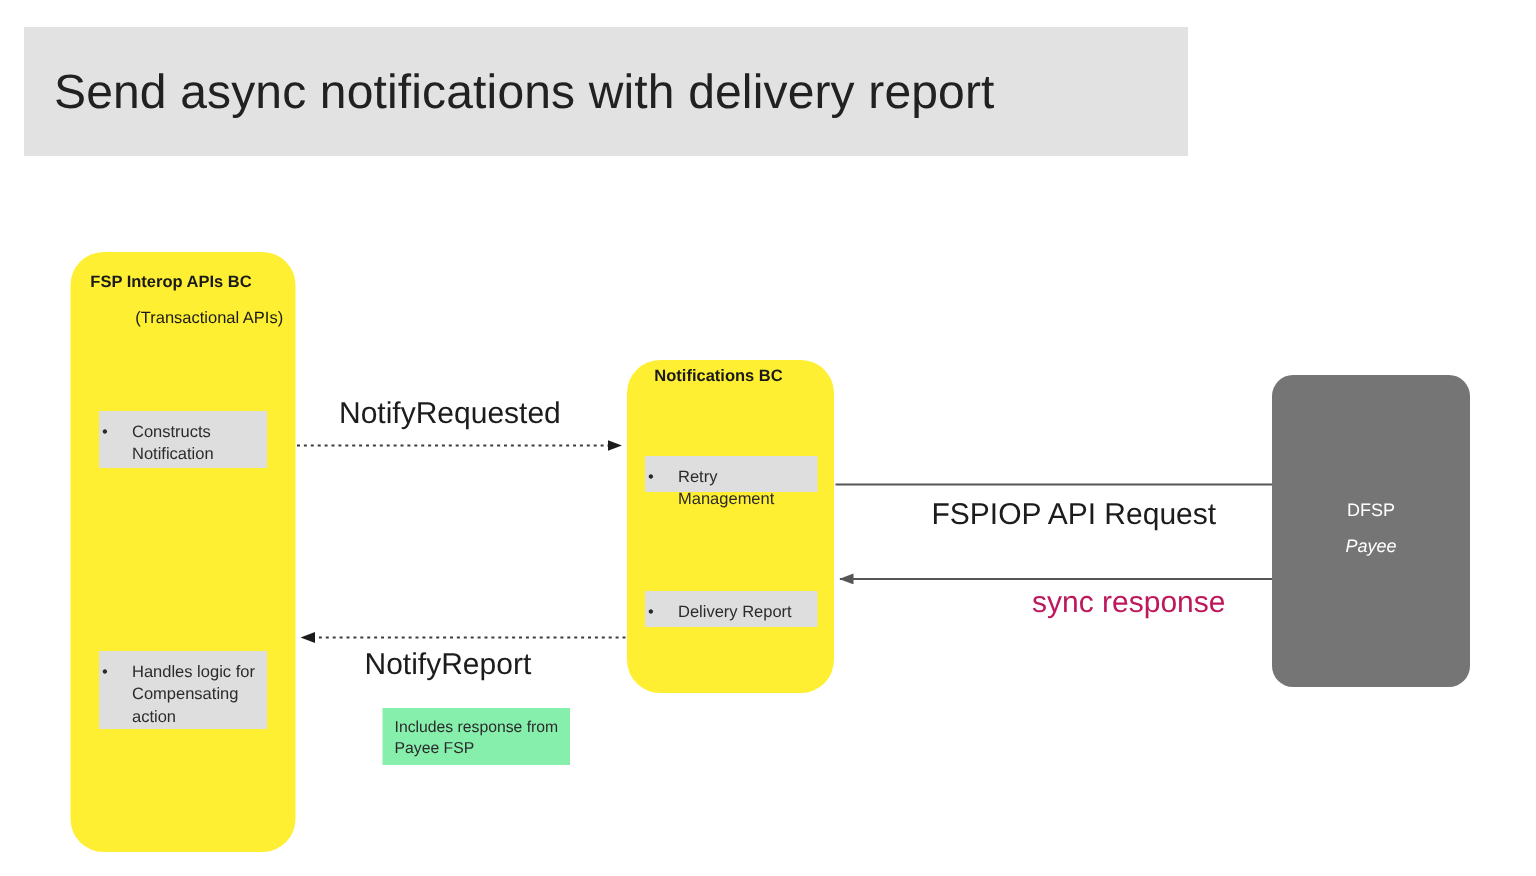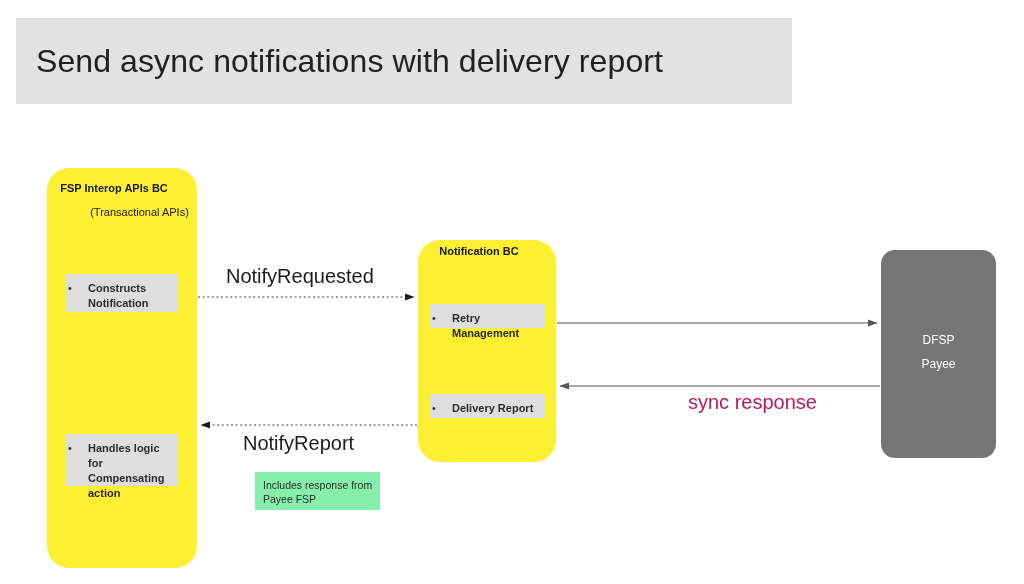--- a/index.html
+++ b/index.html
@@ -75,31 +75,31 @@
   
   #box-fsp      { left: 47px;  top: 168px; width: 150px; height: 400px; }
   #box-fsp .node-title    { top: 14px; }
   #box-fsp .node-subtitle { top: 38px; }
 
   
   #box-notif    { left: 418px; top: 240px; width: 138px; height: 222px; }
   #box-notif .node-title  { top: 5px; }
 
   
-  #box-dfsp     { left: 881px; top: 250px; width: 115px; height: 208px; }
+  #box-dfsp     { left: 848px; top: 250px; width: 132px; height: 208px; }
   .dfsp-label {
     position: absolute;
     left: 0;
     right: 0;
     text-align: center;
     color: #ffffff;
     font-size: 12px;
   }
   #dfsp-line1 { top: 83px; }
-  #dfsp-line2 { top: 107px; }
+  #dfsp-line2 { top: 107px; font-style: italic; }
 
   
   .chip {
     position: absolute;
     background: #dedede;
     box-sizing: border-box;
     color: #2b2b2b;
     font-size: 11px;
     line-height: 15px;
   }
@@ -109,21 +109,21 @@
     position: relative;
   }
   .chip-bullet {
     position: absolute;
     left: 2px;
     top: 7px;
     font-size: 11px;
     line-height: 15px;
     color: #2b2b2b;
   }
-  .chip-text { display: block; padding-left: 12px; font-weight: bold; }
+  .chip-text { display: block; padding-left: 12px; }
 
   #chip-constructs { left: 66px;  top: 274px; width: 112px; height: 38px; }
   #chip-handles    { left: 66px;  top: 434px; width: 112px; height: 52px; }
   #chip-retry      { left: 430px; top: 304px; width: 115px; height: 24px; }
   #chip-delivery   { left: 430px; top: 394px; width: 115px; height: 24px; }
 
   
   #note-includes {
     position: absolute;
     left: 255px;
@@ -206,21 +206,21 @@
   </div>
 
   <div id="chip-handles" class="chip">
     <span class="chip-inner">
       <span class="chip-bullet">•</span>
       <span class="chip-text">Handles logic for Compensating action</span>
     </span>
   </div>
 
   <div id="box-notif" class="node node-yellow">
-    <div class="node-title">Notification BC</div>
+    <div class="node-title">Notifications BC</div>
   </div>
 
   <div id="chip-retry" class="chip">
     <span class="chip-inner">
       <span class="chip-bullet">•</span>
       <span class="chip-text">Retry Management</span>
     </span>
   </div>
 
   <div id="chip-delivery" class="chip">
@@ -234,15 +234,16 @@
     <div class="dfsp-label" id="dfsp-line1">DFSP</div>
     <div class="dfsp-label" id="dfsp-line2">Payee</div>
   </div>
 
   <div id="note-includes">
     <span class="note-inner">Includes response from Payee FSP</span>
   </div>
 
   <div class="edge-label" id="label-notifyrequested">NotifyRequested</div>
   <div class="edge-label" id="label-notifyreport">NotifyReport</div>
+  <div class="edge-label" id="label-fspiop">FSPIOP API Request</div>
   <div class="edge-label" id="label-syncresponse">sync response</div>
 
 </div>
 
 </body></html>

